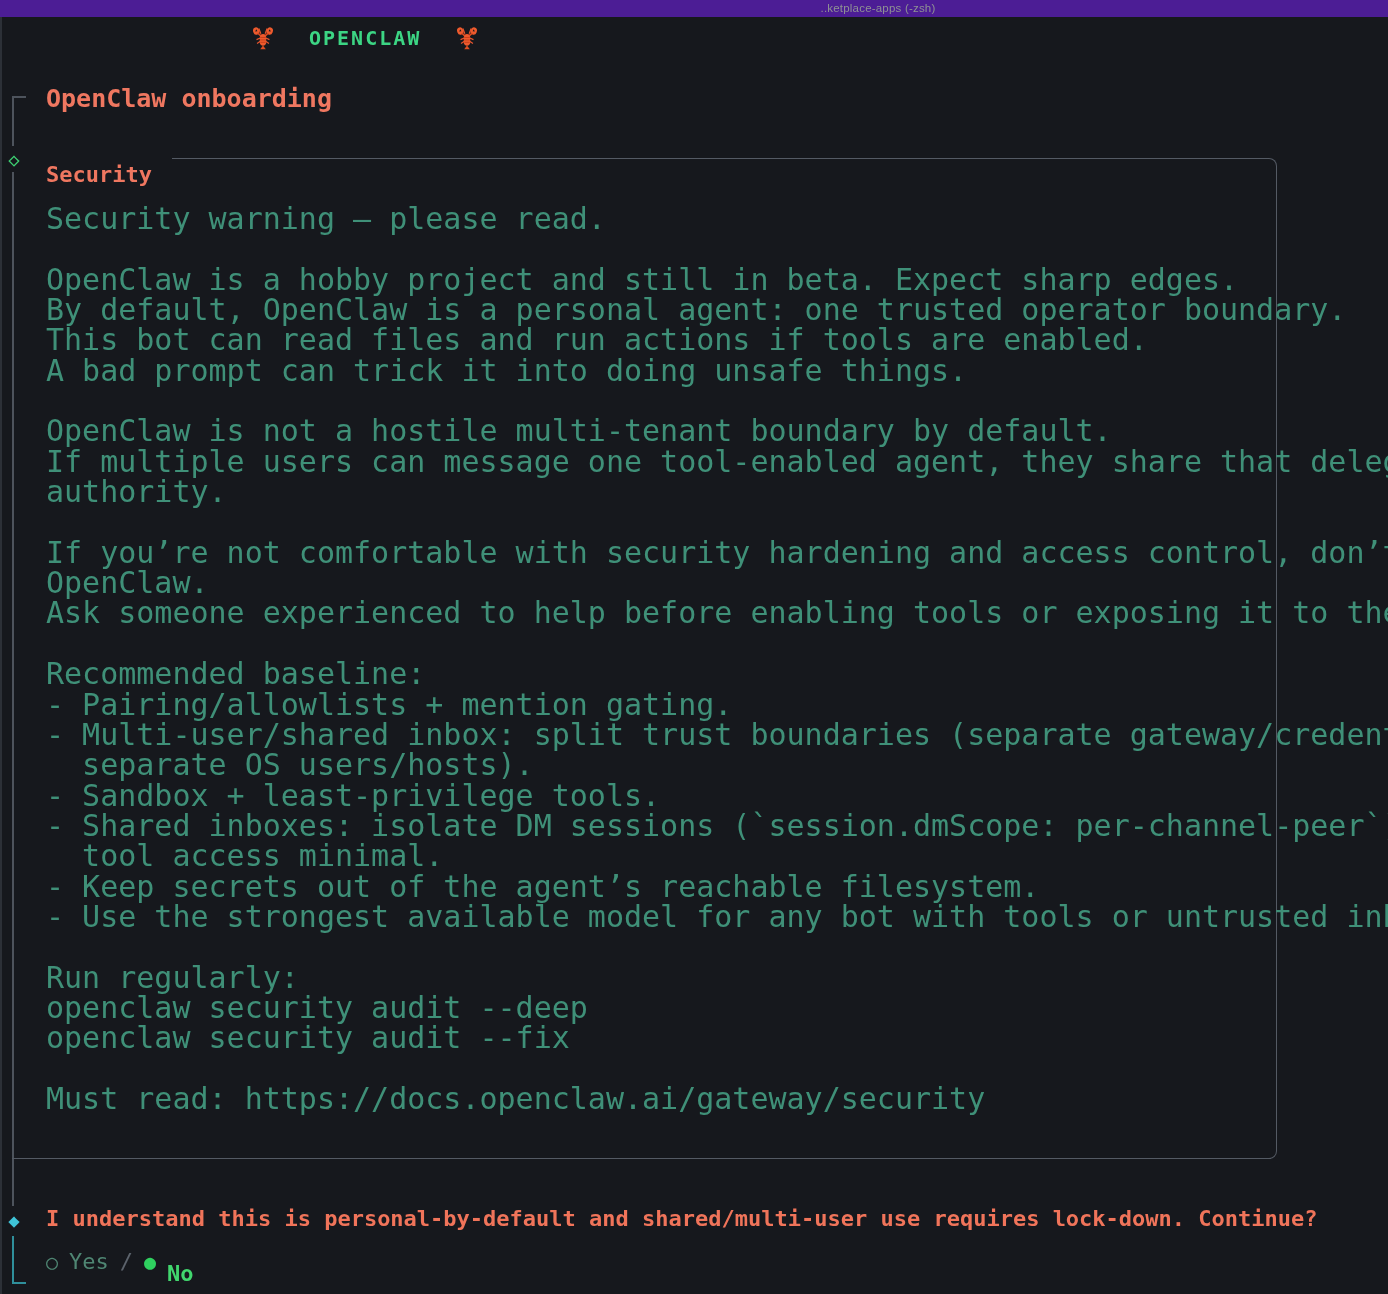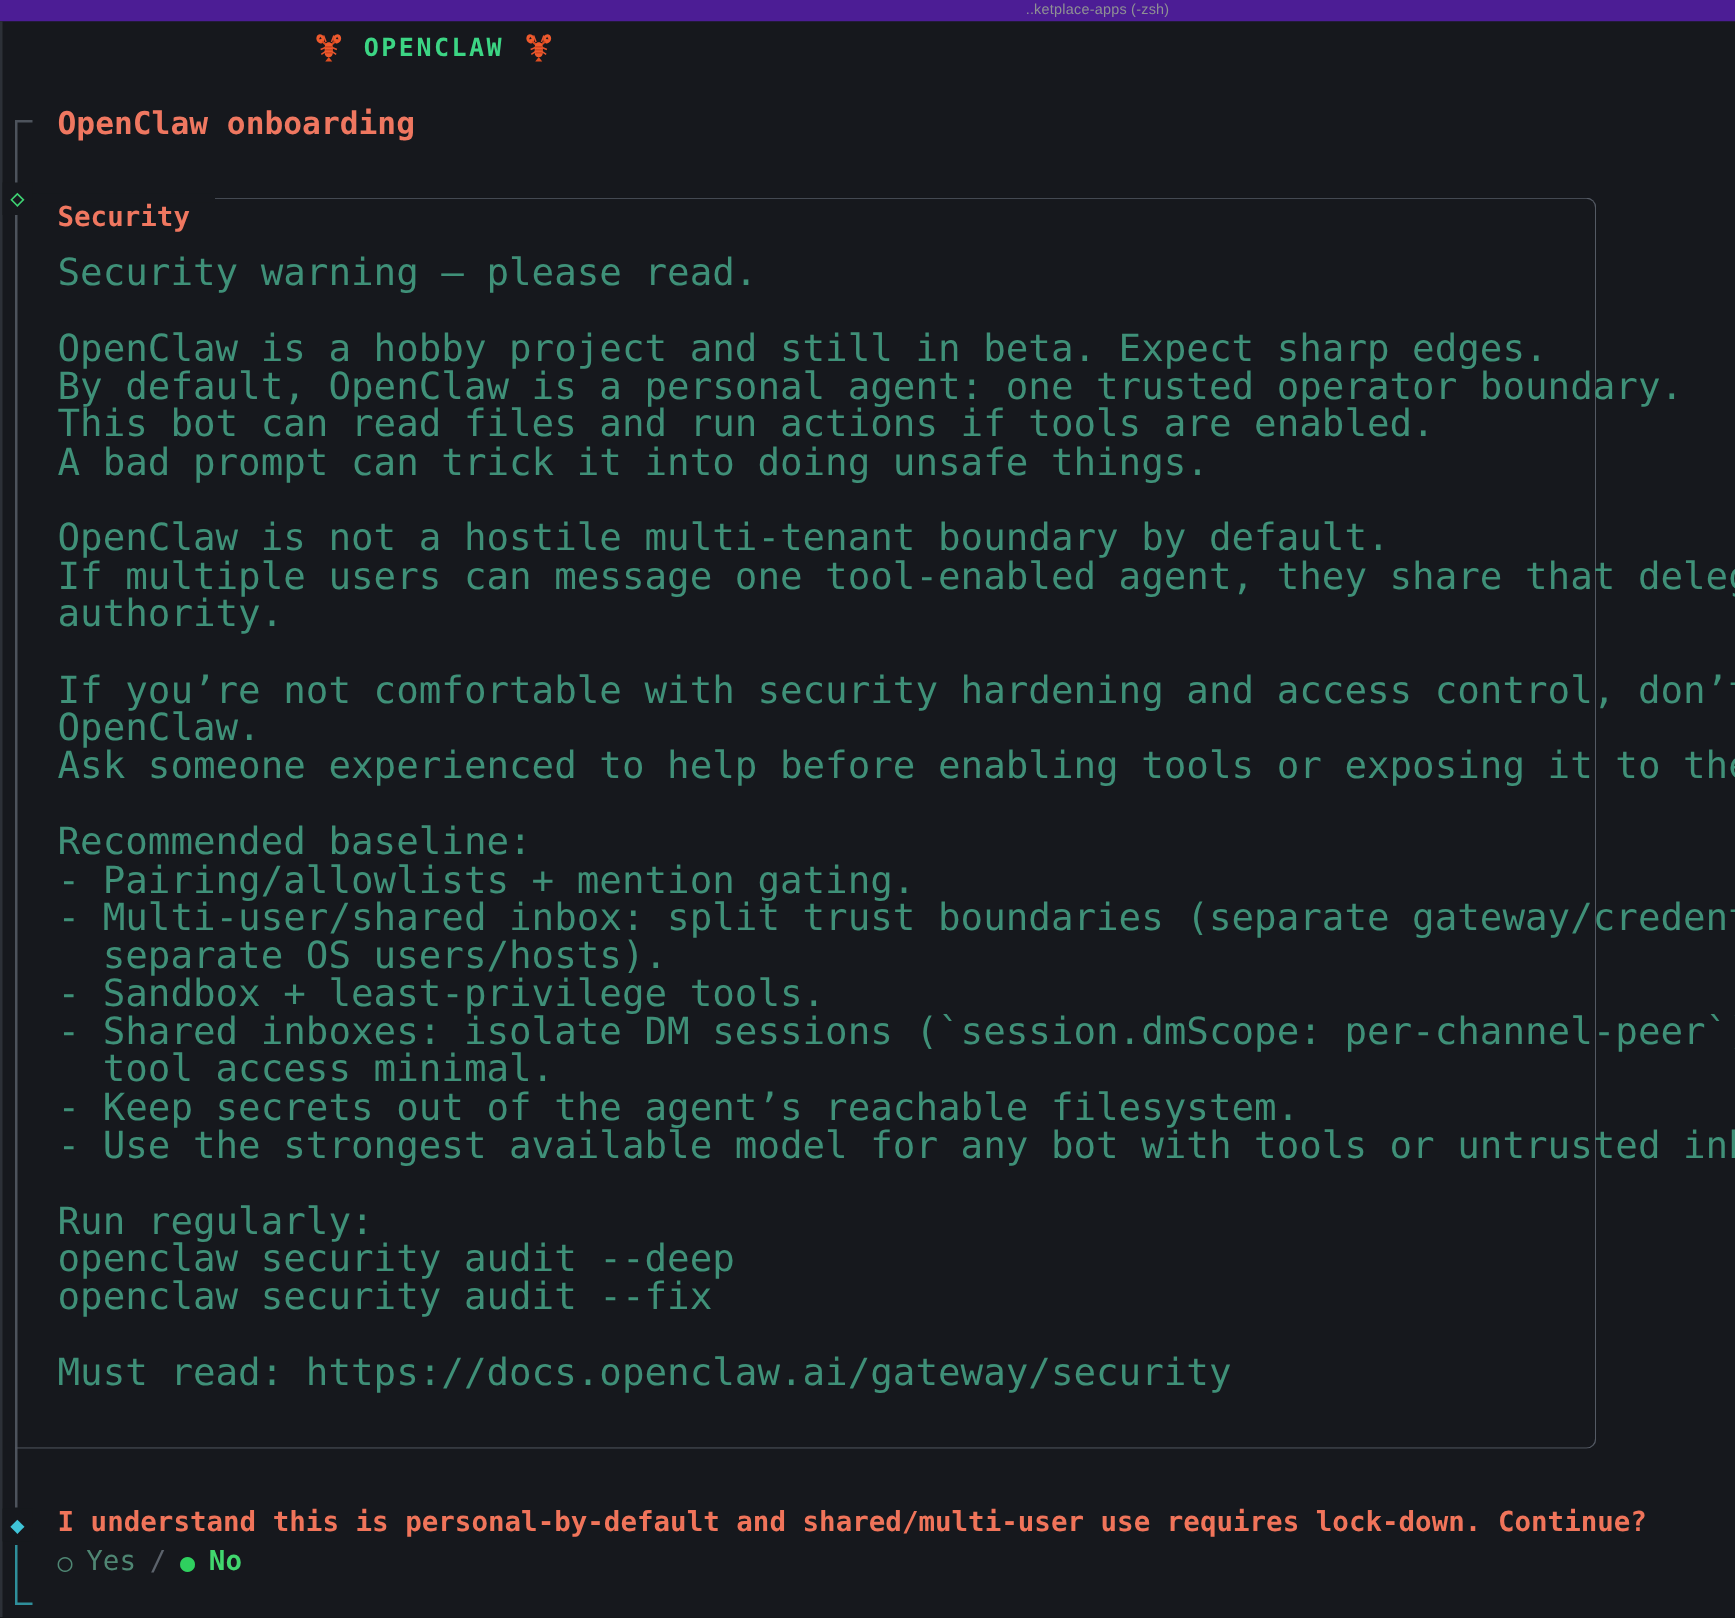--- a/index.html
+++ b/index.html
@@ -36,21 +36,21 @@
     width: 2px; height: 1277px;
     background: #2c3037;
   }
   
   .banner {
     position: absolute;
     left: 250px; top: 22px;
     height: 32px;
     display: flex;
     align-items: center;
-    gap: 15px;
+    gap: 33px;
   }
   .banner .app-title {
     color: #3cd584;
     font-size: 20px;
     font-weight: bold;
     letter-spacing: 2px;
   }
   .lobster { width: 26px; height: 26px; display: block; }
   
   .rail { position: absolute; background: #4d535c; }
@@ -129,21 +129,21 @@
     align-items: center;
     gap: 11px;
     font-size: 22px;
     white-space: nowrap;
   }
   .opt { display: flex; align-items: center; gap: 11px; cursor: default; }
   .radio-glyph { font-size: 20px; }
   .opt-yes .radio-glyph, .opt-yes .opt-label { color: #4f8673; }
   .opt-sep { color: #5c636c; }
   .opt-no .radio-glyph { color: #2fd05f; }
-  .opt-no .opt-label { color: #41d76e; font-weight: bold; }
+  .opt-no .opt-label { color: #41d76e; font-weight: bold; margin-top: 24px; }
 </style>
 </head>
 <body>
 
 <div class="screen">
 
   <div class="titlebar">
     <span class="title">..ketplace-apps (-zsh)</span>
   </div>
   <div class="win-edge"></div>

